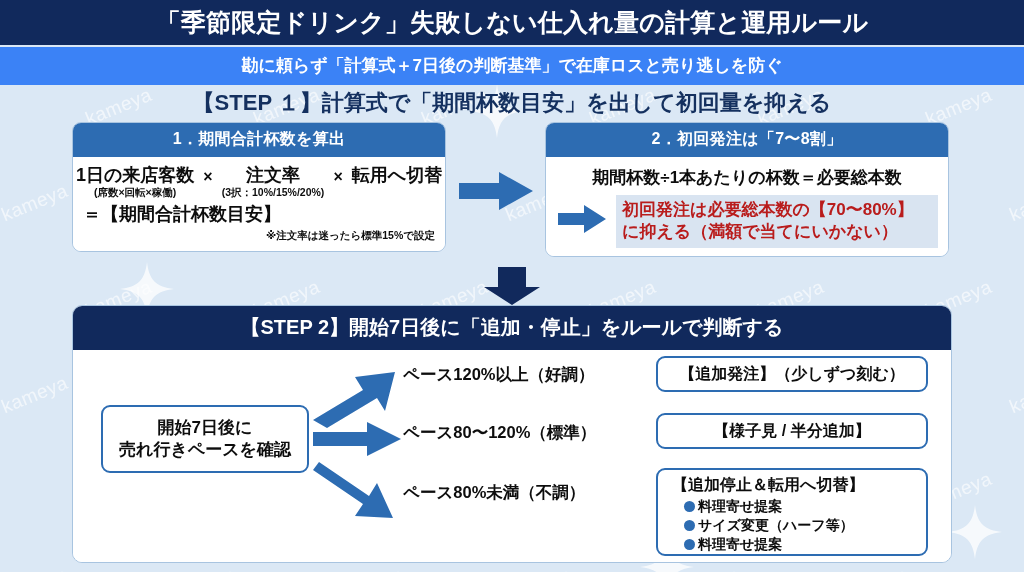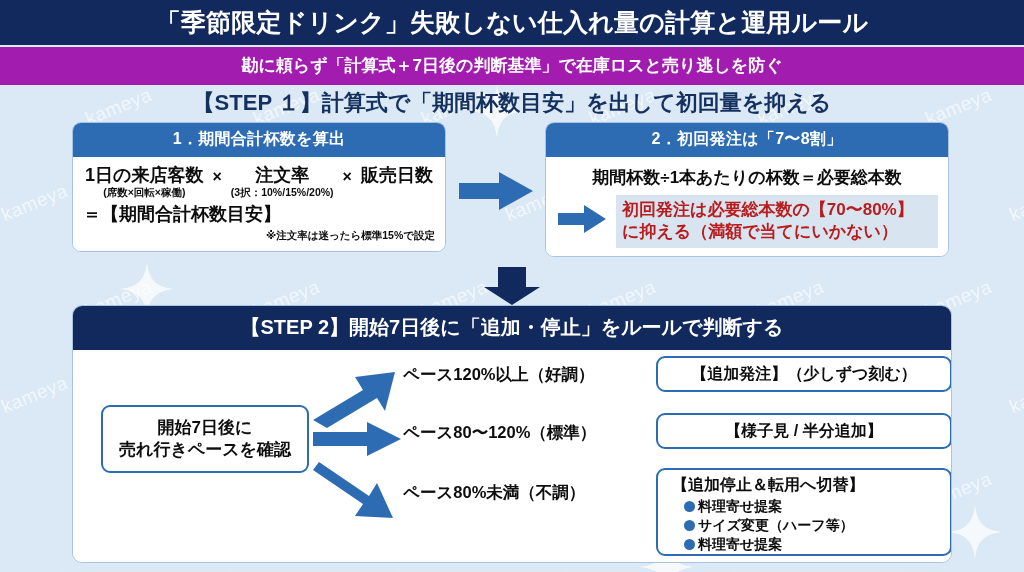--- a/index.html
+++ b/index.html
@@ -51,21 +51,21 @@
     color: #ffffff;
     font-size: 25px;
     font-weight: bold;
     line-height: 45px;
     text-align: center;
     letter-spacing: .2px;
   }
   .band-sub {
     position: absolute; left: 0; top: 47px;
     width: 1024px; height: 38px;
-    background: #a21caf;
+    background: #3b82f6;
     z-index: 3;
   }
   .band-sub .t {
     color: #ffffff;
     font-size: 17px;
     font-weight: bold;
     line-height: 38px;
     text-align: center;
   }
 
@@ -249,21 +249,21 @@
   #cond2 { left: 330px; top: 132px; }
 
   .midarrow { position: absolute; width: 56px; height: 30px; }
   #ma0 { left: 584px; top: 10px; }
   #ma1 { left: 584px; top: 68px; }
   #ma2 { left: 584px; top: 128px; }
 
   .resbox {
     position: absolute;
     left: 583px;
-    width: 296px;
+    width: 272px;
     border: 2px solid #2d6cb2;
     border-radius: 9px;
     background: #ffffff;
     font-size: 16px;
     font-weight: bold;
     color: #0d0d0d;
   }
   #res0 {
     top: 6px; height: 36px;
     display: flex; align-items: center; justify-content: center;
@@ -387,21 +387,21 @@
         <div class="main">1日の来店客数</div>
         <div class="sub">(席数×回転×稼働)</div>
       </div>
       <div class="op">×</div>
       <div class="term">
         <div class="main">注文率</div>
         <div class="sub">(3択：10%/15%/20%)</div>
       </div>
       <div class="op">×</div>
       <div class="term">
-        <div class="main">販売日数</div>
+        <div class="main">転用へ切替</div>
       </div>
     </div>
     <div class="frow2">＝【期間合計杯数目安】</div>
     <div class="note">※注文率は迷ったら標準15%で設定</div>
   </div>
 </div>
 
 <div class="arr-right-mid">
   <svg viewBox="0 0 82 46" width="82" height="46">
     <path d="M4 15 L44 15 L44 4 L78 23 L44 42 L44 31 L4 31 Z" fill="#2d6cb2"></path>

